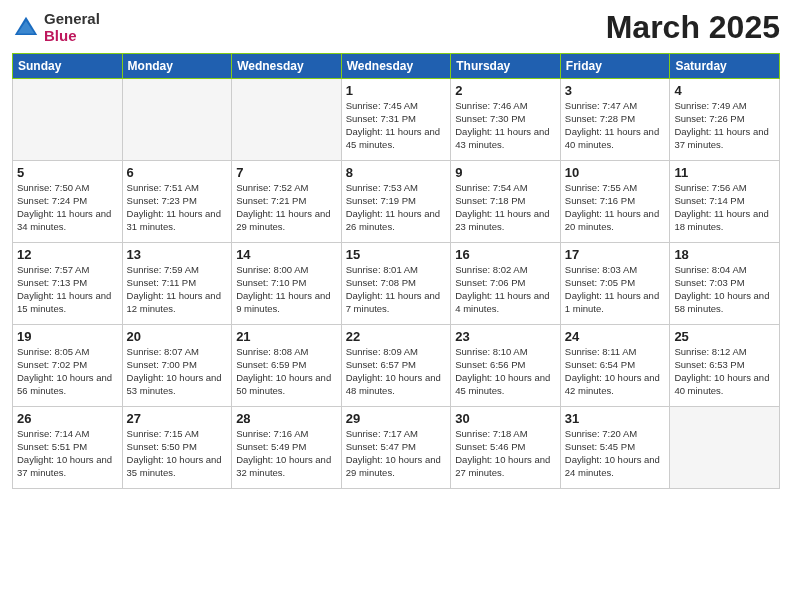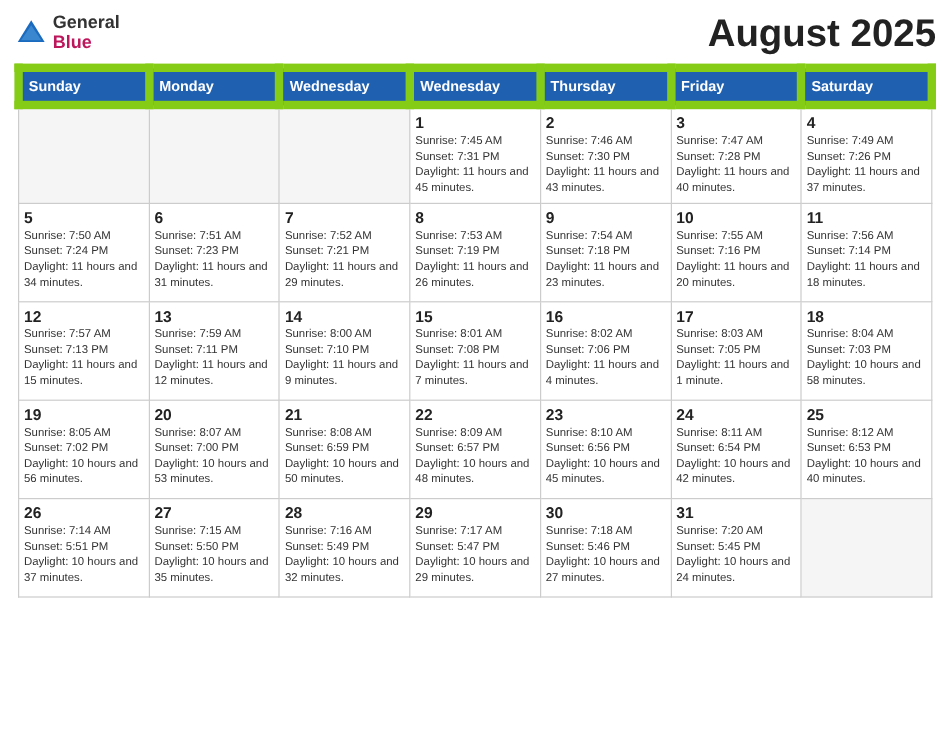--- a/index.html
+++ b/index.html
@@ -62,21 +62,21 @@
       border-collapse: collapse;
       table-layout: fixed;
     }
     .calendar th {
       background: #2060b0;
       color: #fff;
       text-align: left;
       padding: 5px 5px;
       font-size: 12px;
       font-weight: bold;
-      border: 7px solid #84cc16;
+      border: 1px solid #84cc16;
     }
     .calendar td {
       border: 1px solid #ccc;
       vertical-align: top;
       padding: 4px 4px;
       font-size: 10px;
       color: #333;
       background: #fff;
       height: 82px;
     }
@@ -104,21 +104,21 @@
       <svg class="logo-icon" viewBox="0 0 40 40">
         <polygon points="20,4 36,30 4,30" fill="#1a6bbf"></polygon>
         <polygon points="20,10 32,28 8,28" fill="#5ba3e0" opacity="0.5"></polygon>
       </svg>
       <div class="logo-text">
         <span class="logo-general">General</span>
         <span class="logo-blue">Blue</span>
       </div>
     </div>
     <div class="title-block">
-      <div class="month-title">August 2025</div>
+      <div class="month-title">March 2025</div>
     </div>
   </div>
 
   <table class="calendar">
     <thead>
       <tr>
       <th>Sunday</th>
           <th>Monday</th>
           <th>Wednesday</th>
           <th>Wednesday</th>

